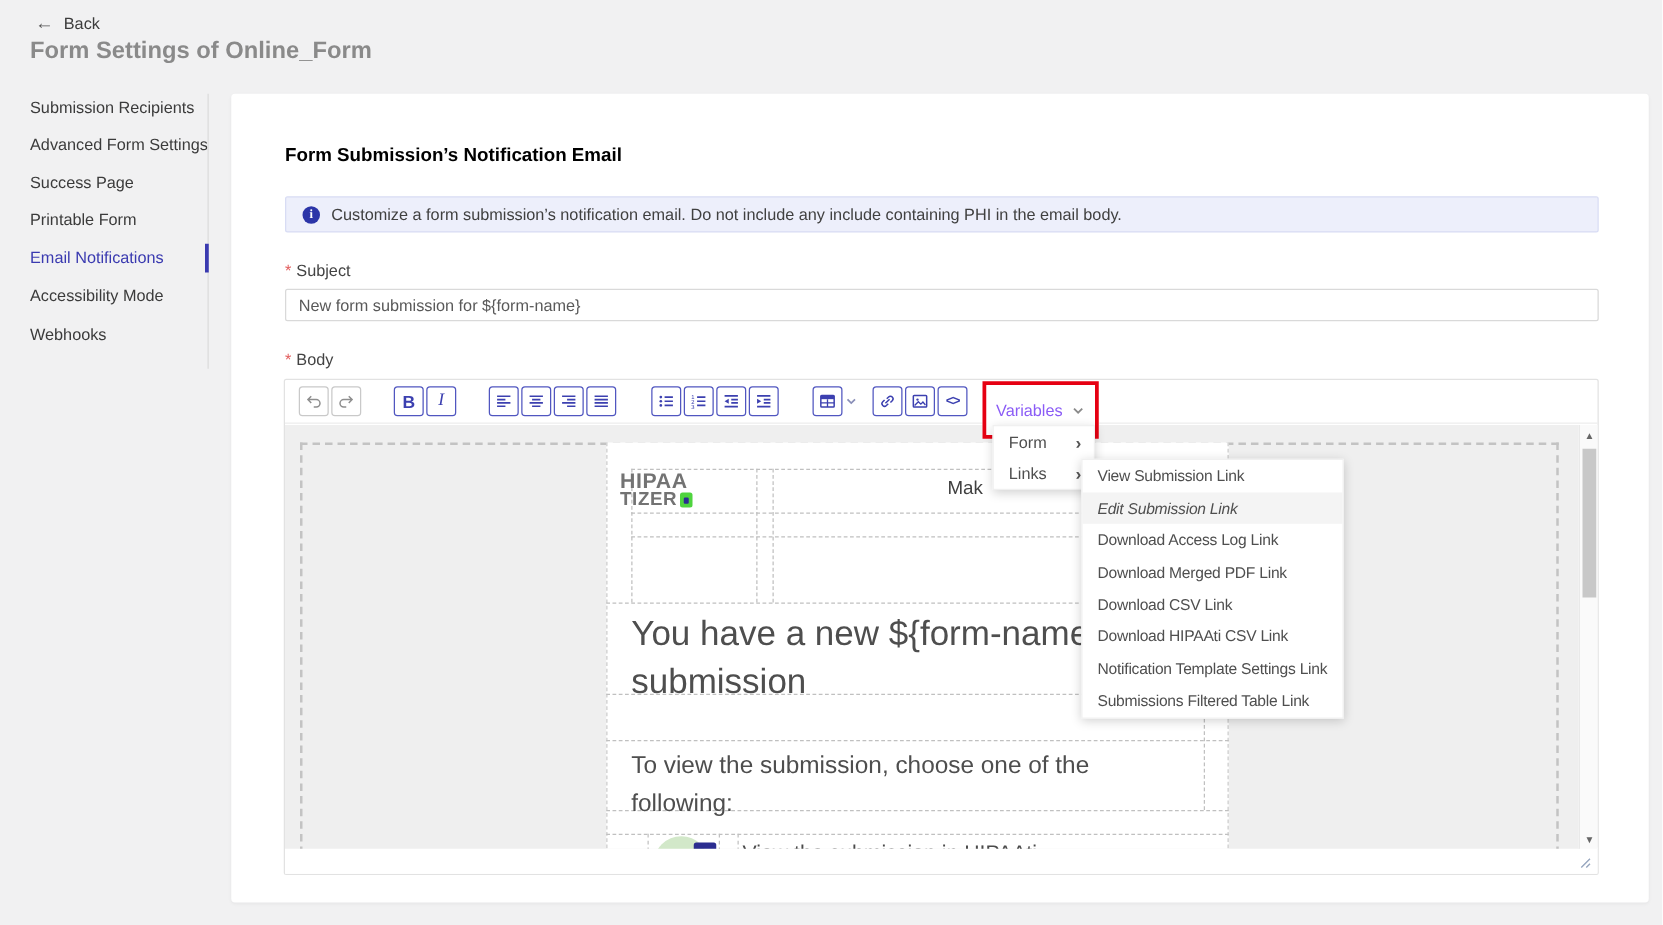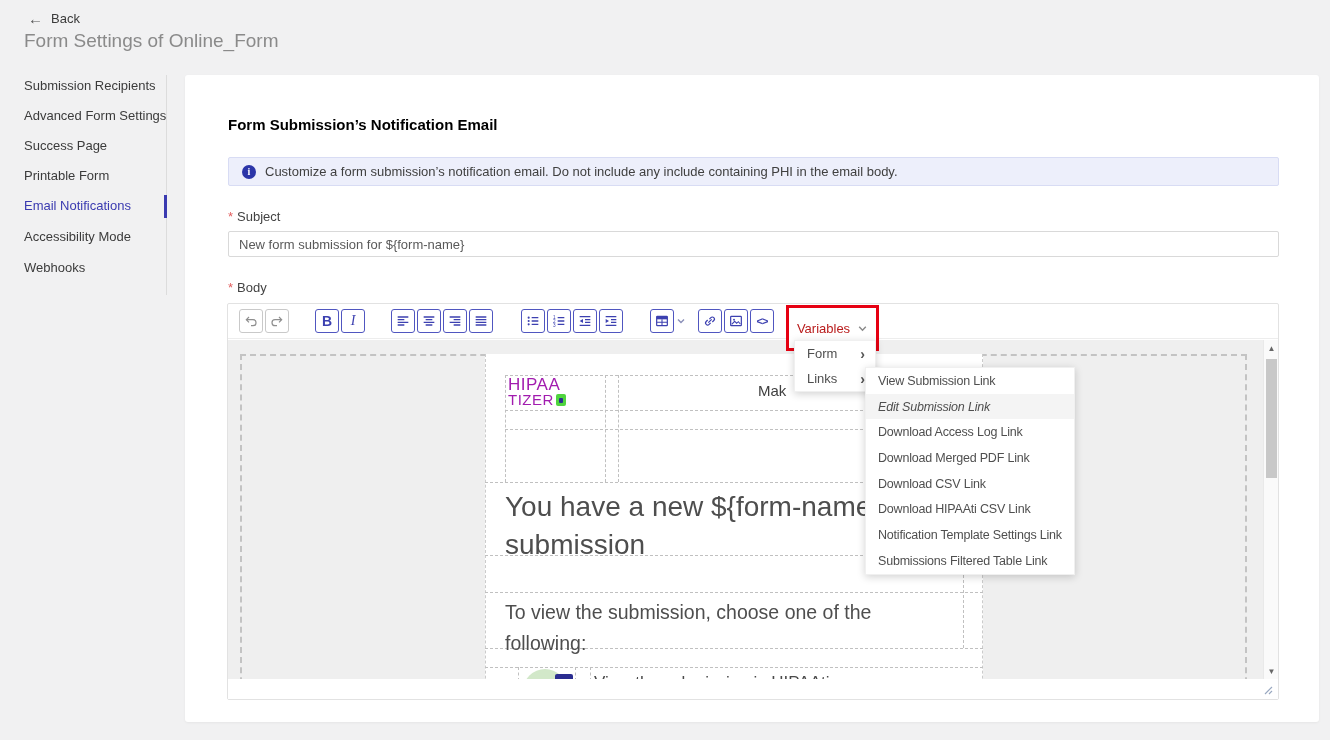--- a/index.html
+++ b/index.html
@@ -3,21 +3,21 @@
 <meta charset="utf-8">
 <style>
   * { margin:0; padding:0; box-sizing:border-box; }
   body { font-family:"Liberation Sans", sans-serif; }
   .page { position:relative; width:1330px; height:740px; background:#f1f1f2; overflow:hidden; }
 
   
   .back-row { position:absolute; left:28px; top:10px; display:flex; align-items:center; gap:8px;
               font-size:13px; color:#3b3b3b; cursor:pointer; }
   .back-arrow { font-size:15px; color:#555; }
-  .page-title { position:absolute; left:24px; top:30px; font-size:19px; font-weight:400; color:#8a8a8a; }
+  .page-title { position:absolute; left:24px; top:30px; font-size:19px; font-weight:700; color:#8a8a8a; }
 
   
   .sidebar { position:absolute; left:0; top:75px; width:183px; }
   .side-divider { position:absolute; left:166px; top:75px; width:1px; height:220px; background:#dcdcdc; }
   .side-item { position:absolute; left:24px; height:17px; font-size:13px; color:#3b3b3b; cursor:pointer; white-space:nowrap; }
   .side-item.active { color:#3a3ab0; }
   .active-bar { position:absolute; left:164px; top:195px; width:3px; height:23px; background:#3a3ab0; }
 
   
   .card { position:absolute; left:185px; top:75px; width:1134px; height:647px; background:#ffffff;
@@ -47,32 +47,32 @@
             display:flex; align-items:center; justify-content:center; cursor:pointer; color:#3c40b0; }
   .tb-btn.gray { border-color:#c9c9c9; color:#8f8f8f; }
   .tb-btn svg { display:block; }
   .glyph-b { font-size:14px; font-weight:800; }
   .glyph-i { font-size:14px; font-style:italic; font-family:"Liberation Serif",serif; }
   .glyph-code { font-size:11px; font-weight:700; letter-spacing:-1px; }
   .tb-chev { margin-left:2px; color:#8a8fb8; }
 
   .variables-btn { position:absolute; left:558px; top:1px; width:93px; height:46px; border:3px solid #e60012;
                    background:#fff; display:flex; align-items:center; justify-content:center; gap:7px;
-                   font-size:13px; color:#b91c1c; cursor:pointer; z-index:40; }
+                   font-size:13px; color:#8b5cf6; cursor:pointer; z-index:40; }
 
   
   .rte-canvas { position:absolute; left:0; top:36px; width:1035px; height:339px; background:#efefef;
                 overflow:hidden; z-index:1; }
   .dash-outer { position:absolute; left:12px; top:14px; width:1007px; height:400px; border:2px dashed #c3c3c3; }
   .white-col { position:absolute; left:257px; top:14px; width:498px; height:400px; background:#fff;
                border-left:1px dashed #cbcbcb; border-right:1px dashed #cbcbcb; }
   .hline { position:absolute; height:0; border-top:1px dashed #c0c0c0; }
   .vline { position:absolute; width:0; border-left:1px dashed #c0c0c0; }
 
-  .logo { position:absolute; left:280px; top:37px; line-height:15px; color:#a21caf; font-weight:400;
+  .logo { position:absolute; left:268px; top:37px; line-height:15px; color:#737373; font-weight:700;
           letter-spacing:0.5px; }
   .logo-l1 { font-size:17px; }
   .logo-l2 { font-size:15px; display:flex; align-items:center; gap:2px; }
   .logo-lock { display:inline-block; width:10px; height:12px; background:#4fd43e; border-radius:2px; position:relative; }
   .logo-lock::after { content:""; position:absolute; left:3px; top:4px; width:4px; height:5px; background:#2b2d90; border-radius:1px; }
 
   .hdr-fragment { position:absolute; left:530px; top:42px; font-size:15px; color:#404040; }
   .email-heading { position:absolute; left:277px; top:148px; width:450px; font-size:28px; line-height:38px; color:#4e4e4e; }
   .email-para { position:absolute; left:277px; top:257px; width:445px; font-size:19.5px; line-height:31px; color:#4e4e4e; }
   .green-circle { position:absolute; left:295px; top:329px; width:44px; height:44px; border-radius:50%; background:#d2e8c9; }

